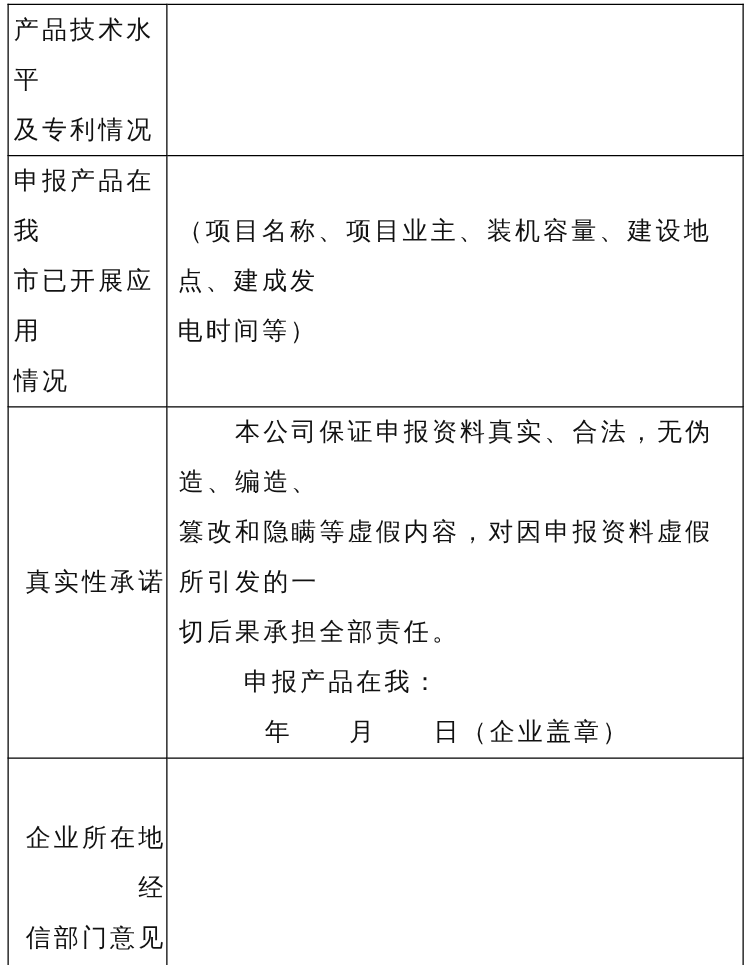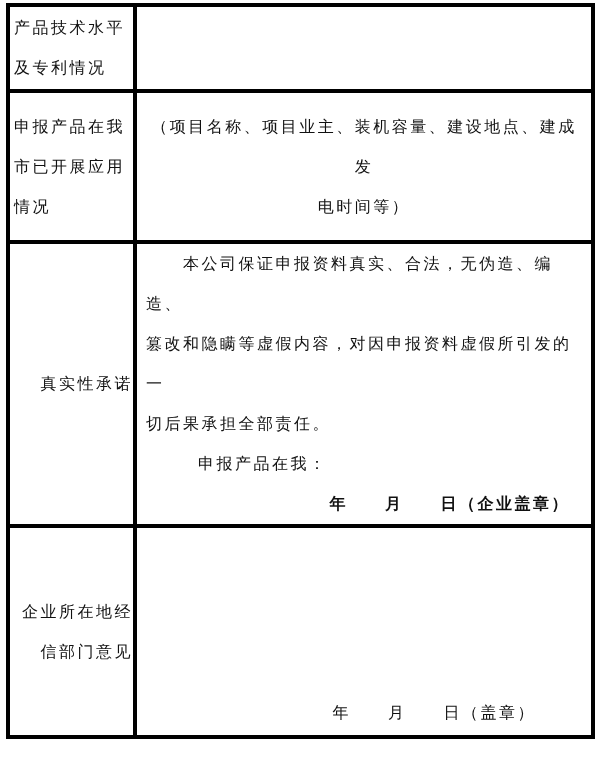--- a/index.html
+++ b/index.html
@@ -20,23 +20,23 @@
   }
   table.form {
     border-collapse: collapse;
     table-layout: fixed;
     width: 589px;
     border: 1px solid #4a4a4a;
     border-bottom: 2px solid #3d3d3d;
   }
   col.c1 { width: 127px; }
   td {
-    border: 4px solid #000000;
+    border: 1px solid #000000;
     vertical-align: middle;
-    font-size: 16px;
+    font-size: 20px;
     letter-spacing: 2.5px;
     line-height: 40px;
     padding: 0;
     overflow: hidden;
   }
   tr.r1 td { height: 82px; }
   tr.r2 td { height: 84px; }
   tr.r3 td { height: 147px; }
   tr.r4 td { height: 238px; }
   tr.r5 td { height: 205px; }
@@ -44,40 +44,39 @@
   td.label-left {
     text-align: left;
     padding-left: 4px;
     white-space: pre-line;
   }
   td.label-center {
     text-align: right;
     white-space: pre-line;
   }
   td.content-center {
-    text-align: center;
+    text-align: left;
     white-space: pre-line;
     padding: 0 8px;
   }
   td.commit-cell {
     padding: 0 9px;
     vertical-align: middle;
   }
   .commit-para {
     white-space: pre-line;
     text-align: left;
   }
   .commit-sign {
     padding-left: 52px;
     text-align: left;
   }
   .commit-date {
-    text-align: right;
+    text-align: center;
     padding-right: 12px;
-    font-weight: bold;
   }
   td.opinion-cell {
     vertical-align: bottom;
     text-align: right;
     padding: 0 55px 2px 0;
   }
 </style>
 </head>
 <body>
 

